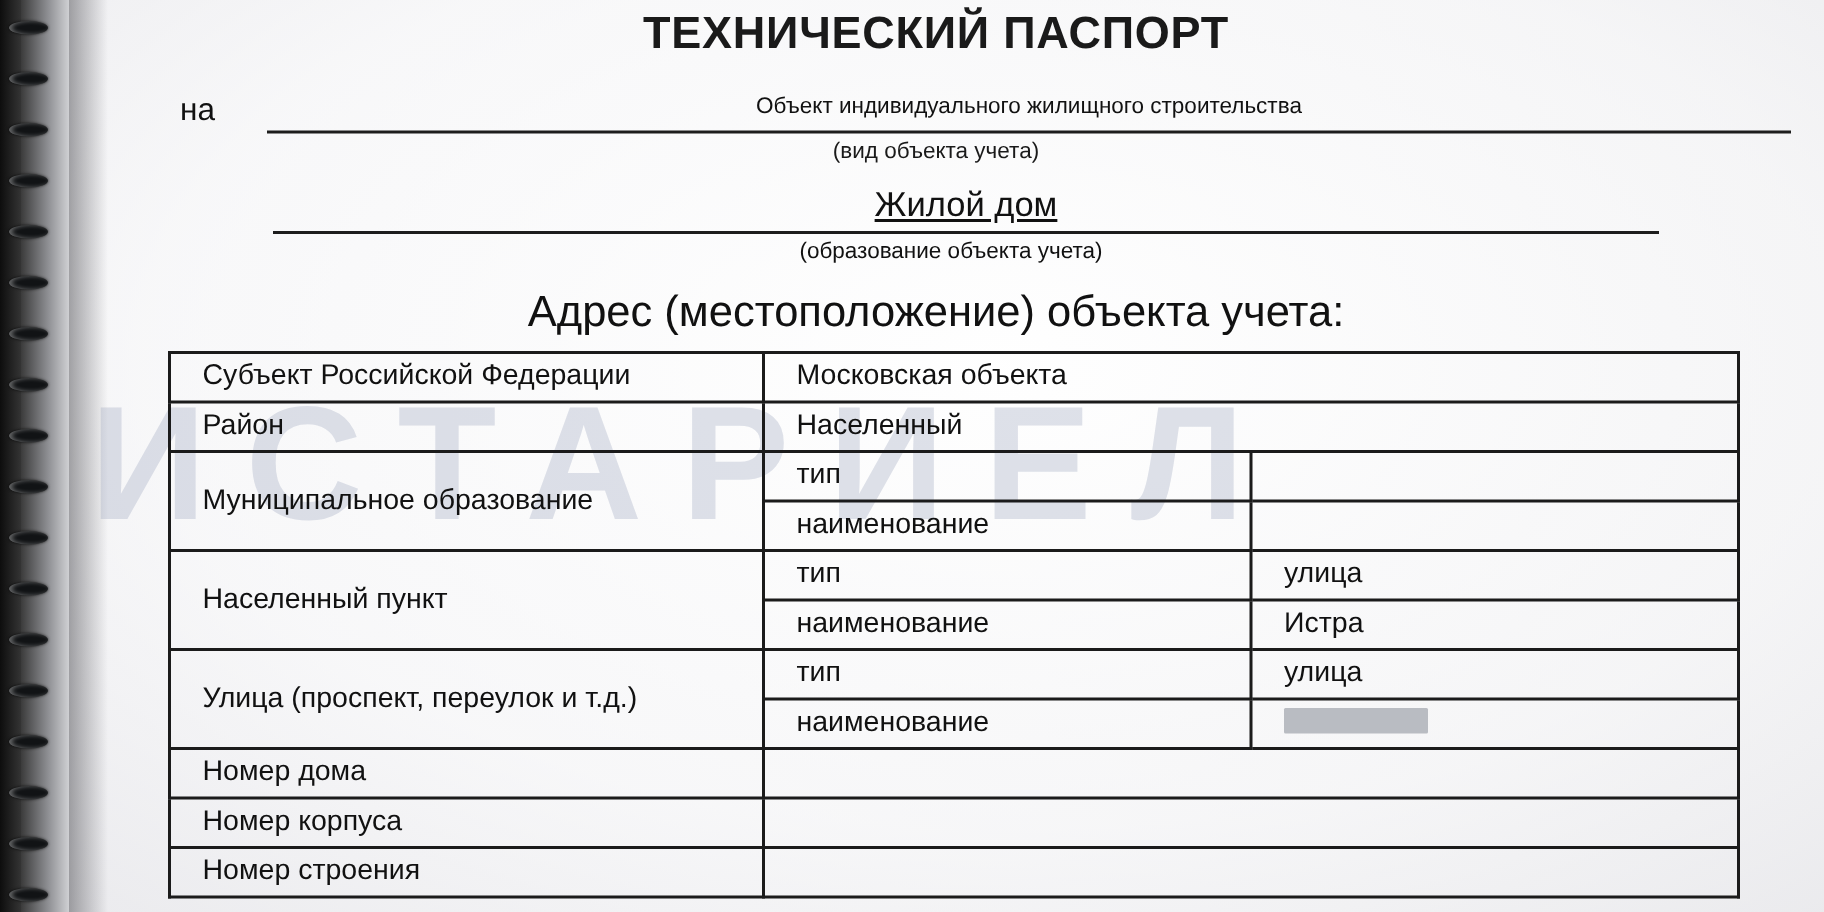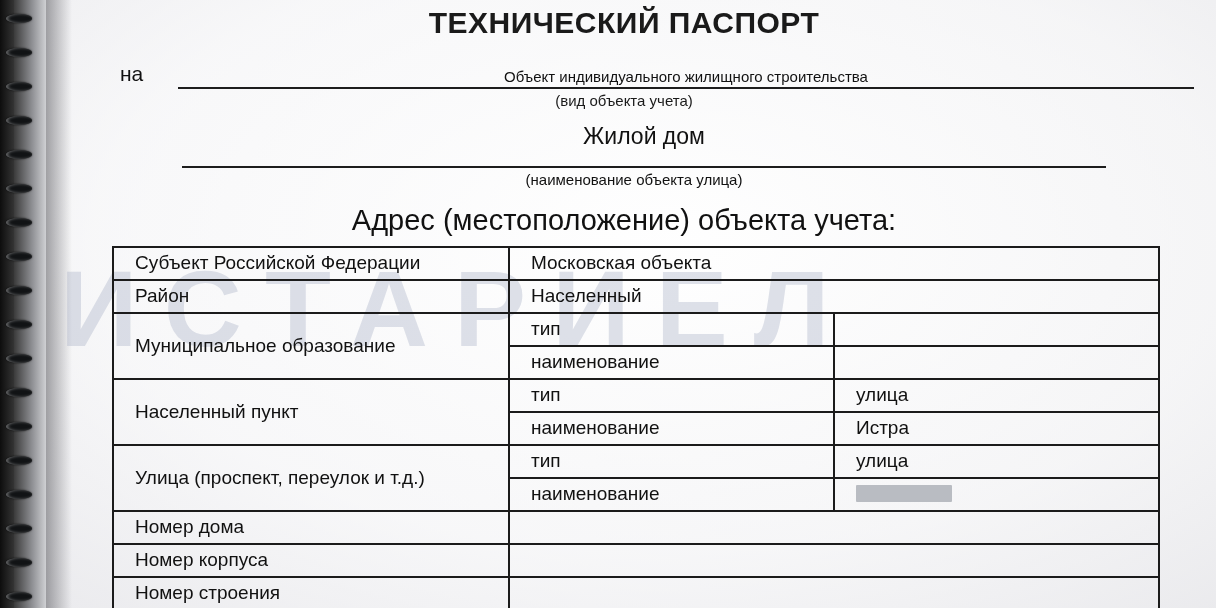--- a/index.html
+++ b/index.html
@@ -91,21 +91,20 @@
     font-weight: 700;
     letter-spacing: 0.5px;
     margin-top: 6px;
     padding-right: 40px;
     color: #1a1a1a;
   }
 
   
   .na-row {
     display: flex;
-    align-items: flex-end;
     margin-top: 22px;
     padding-left: 48px;
   }
   .na-label {
     font-size: 21px;
     padding-bottom: 3px;
     width: 58px;
   }
   .fill-line {
     flex: 1;
@@ -121,21 +120,22 @@
     margin-top: 3px;
     padding-right: 40px;
     color: #1a1a1a;
   }
 
   .name-line {
     margin: 14px 110px 0 110px;
     border-bottom: 2px solid #1d1d1d;
     text-align: center;
     font-size: 23px;
-    padding-bottom: 16px;
+    padding-bottom: 4px;
+    text-decoration: underline;
   }
   .caption2 {
     text-align: center;
     font-size: 15px;
     margin-top: 3px;
     padding-right: 20px;
   }
 
   .address-heading {
     text-align: center;
@@ -209,21 +209,21 @@
 
   <div class="doc-title">ТЕХНИЧЕСКИЙ ПАСПОРТ</div>
 
   <div class="na-row">
     <div class="na-label">на</div>
     <div class="fill-line">Объект индивидуального жилищного строительства</div>
   </div>
   <div class="caption">(вид объекта учета)</div>
 
   <div class="name-line">Жилой дом</div>
-  <div class="caption2">(наименование объекта улица)</div>
+  <div class="caption2">(образование объекта учета)</div>
 
   <div class="address-heading">Адрес (местоположение) объекта учета:</div>
 
   <table class="addr">
     <tbody>
       <tr>
         <td class="lbl">Субъект Российской Федерации</td>
         <td colspan="2">Московская объекта</td>
       </tr>
       <tr>

